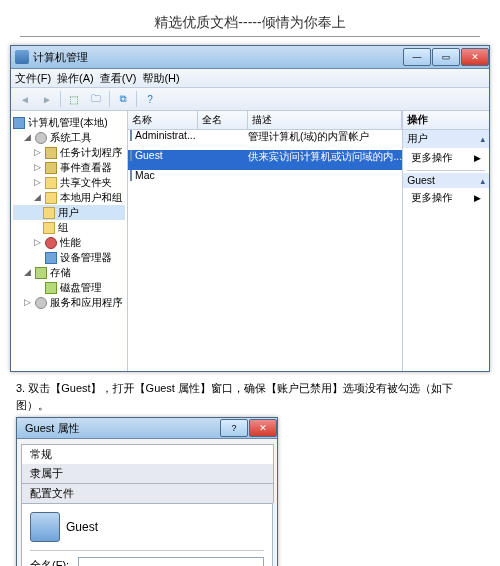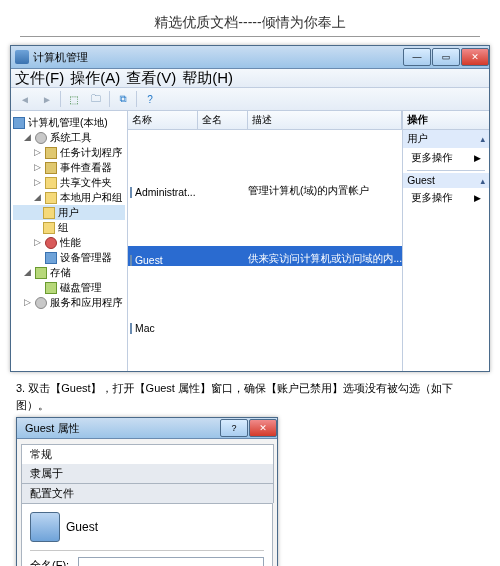--- a/index.html
+++ b/index.html
@@ -52,21 +52,21 @@
   }
   .winbtn.close { background: linear-gradient(#f08a8a,#d33a2a); color:#fff; }
 
   .menubar {
     height: 18px;
     background: linear-gradient(#f4f8fc,#e4ecf6);
     border-bottom: 1px solid #c0cde0;
     display: flex;
     align-items: center;
     padding-left: 4px;
-    font-size: 15px;
+    font-size: 11px;
     gap: 6px;
   }
   .menuitem { color: #000; }
   .toolbar {
     height: 22px;
     background: linear-gradient(#f4f8fc,#e4ecf6);
     border-bottom: 1px solid #c0cde0;
     display: flex;
     align-items: center;
     padding-left: 4px;
@@ -107,21 +107,21 @@
   .cols {
     display:flex;
     height:18px;
     background: linear-gradient(#f8fbfe,#e6eef8);
     border-bottom:1px solid #c0cde0;
     font-size:10px;
   }
   .col { border-right:1px solid #c0cde0; padding:2px 4px; box-sizing:border-box;}
   .c1{width:70px}.c2{width:50px}.c3{flex:1}
   .rows { flex:1; font-size:10.4px; }
-  .row { display:flex; height:20px; align-items:flex-end;margin-top:48px; }
+  .row { display:flex; height:20px; align-items:flex-start; }
   .row .c1,.row .c2,.row .c3{border:none;overflow:hidden;white-space:nowrap;}
   .row.sel { background:#2a6bd0; color:#fff; }
   .uico { width:12px;height:12px;background:#d0dfee;border:1px solid #6a8bb0;margin:0 3px 0 2px;border-radius:2px;}
   .row.sel .uico{background:#b0c8e6;}
 
   .actions {
     width: 92px;
     border-left:1px solid #c0cde0;
     font-size:10.4px;
   }

